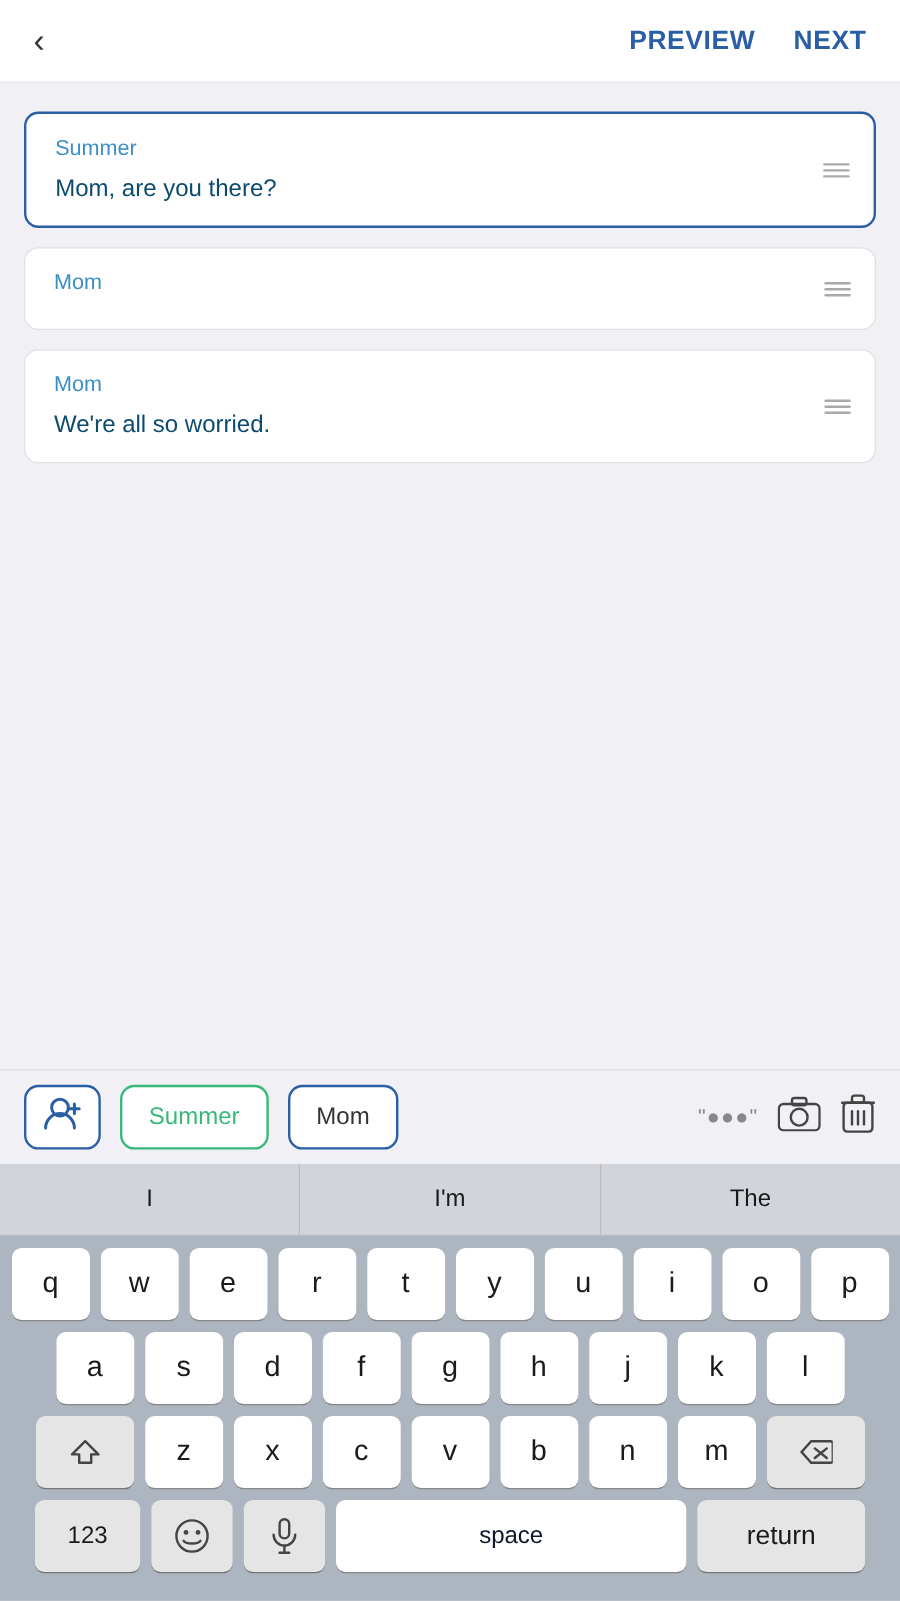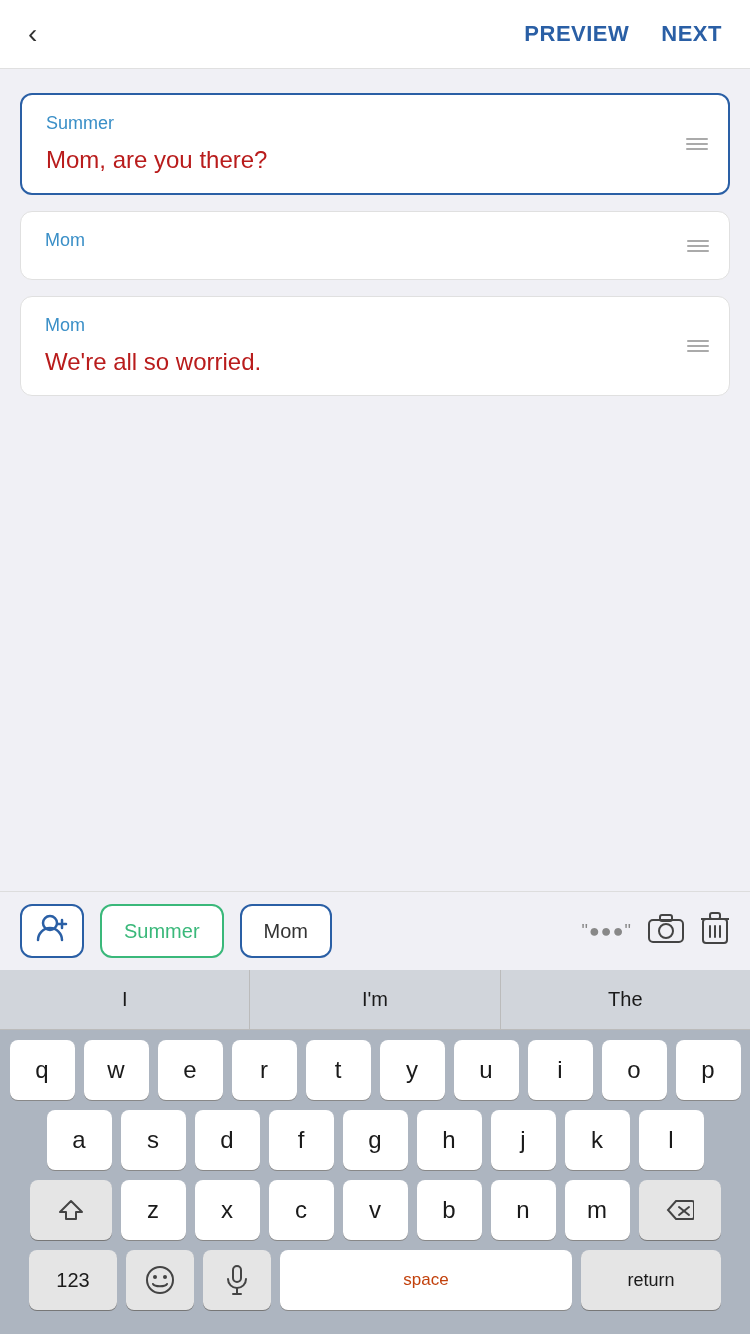--- a/index.html
+++ b/index.html
@@ -64,22 +64,22 @@
     .message-card.active {
       border: 2px solid #2a5fa5;
     }
     .message-author {
       font-size: 18px;
       font-weight: 500;
       color: #3a8fc7;
       margin-bottom: 10px;
     }
     .message-text {
-      font-size: 24px;
-      color: #b91c1c;
+      font-size: 20px;
+      color: #0c4a6e;
       font-weight: 400;
       line-height: 1.3;
     }
     .message-menu {
       position: absolute;
       right: 20px;
       top: 50%;
       transform: translateY(-50%);
       display: flex;
       flex-direction: column;
@@ -401,19 +401,19 @@
         </svg>
       </div>
       <div class="key key-mic key-special">
         <svg width="22" height="30" viewBox="0 0 22 30" fill="none">
           <rect x="7" y="1" width="8" height="16" rx="4" stroke="#444" stroke-width="2" fill="none"></rect>
           <path d="M2 14c0 5 4 9 9 9s9-4 9-9" stroke="#444" stroke-width="2" stroke-linecap="round" fill="none"></path>
           <line x1="11" y1="23" x2="11" y2="29" stroke="#444" stroke-width="2" stroke-linecap="round"></line>
           <line x1="7" y1="29" x2="15" y2="29" stroke="#444" stroke-width="2" stroke-linecap="round"></line>
         </svg>
       </div>
-      <div class="key key-space" style="font-size:17px;color:#c2410c;">space</div>
-      <div class="key key-return key-special" style="font-size:18px;">return</div>
+      <div class="key key-space" style="font-size:20px;color:#0f172a;">space</div>
+      <div class="key key-return key-special" style="font-size:22px;">return</div>
     </div>
 
   </div>
   <div class="bottom-bar"></div>
 </div>
 
 </body></html>

